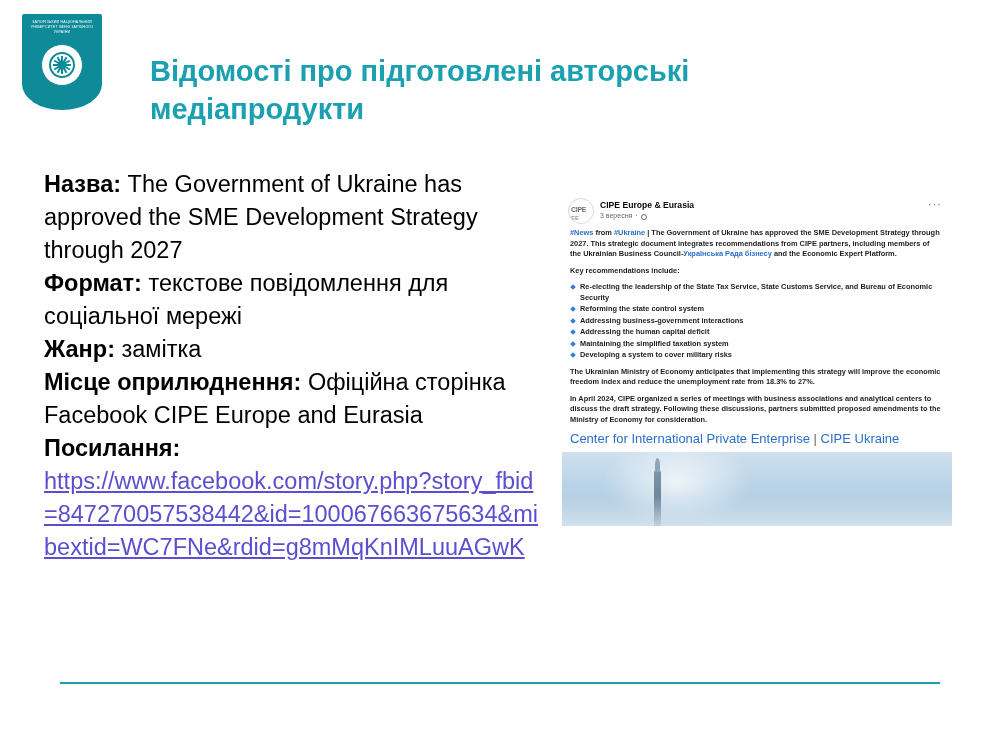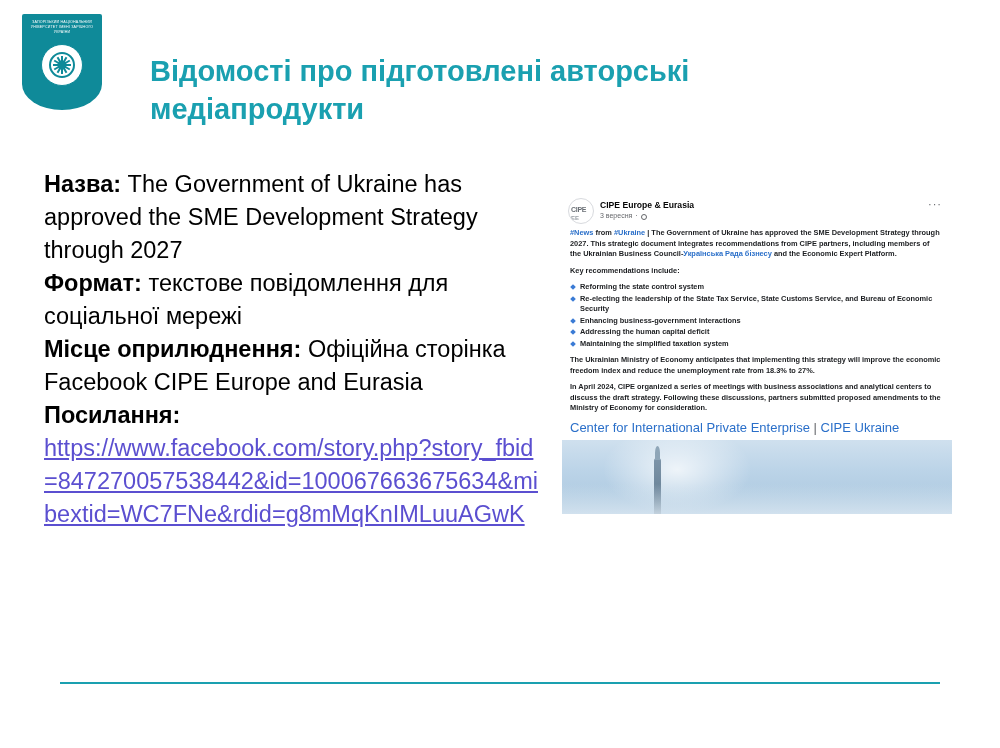--- a/index.html
+++ b/index.html
@@ -310,20 +310,23 @@
 </div>
 
 <div class="title">Відомості про підготовлені авторські медіапродукти</div>
 
 <div class="body-text">
   <div>
     <span class="lbl">Назва:</span><span> The Government of Ukraine has approved the SME Development Strategy through 2027</span>
   </div>
   <div>
     <span class="lbl">Формат:</span><span> текстове повідомлення для соціальної мережі</span>
+  </div>
+  <div>
+    <span class="lbl">Жанр:</span><span> замітка</span>
   </div>
   <div>
     <span class="lbl">Місце оприлюднення:</span><span> Офіційна сторінка Facebook CIPE Europe and Eurasia</span>
   </div>
   <div>
     <span class="lbl">Посилання:</span>
   </div>
   <a class="link" href="#">https://www.facebook.com/story.php?story_fbid=847270057538442&amp;id=100067663675634&amp;mibextid=WC7FNe&amp;rdid=g8mMqKnIMLuuAGwK</a>
 </div>
 
@@ -346,25 +349,26 @@
   </div>
 
   <div class="fb-body">
     <p>
       <span class="tag">#News</span><span> from </span><span class="tag">#Ukraine</span><span> | The Government of Ukraine has approved the SME Development Strategy through 2027. This strategic document integrates recommendations from CIPE partners, including members of the Ukrainian Business Council-</span><span class="tag">Українська Рада бізнесу</span><span> and the Economic Expert Platform.</span>
     </p>
 
     <p>Key recommendations include:</p>
 
     <ul class="fb-bullets">
+      <li>Re-electing the leadership of the State Tax Service, State Customs Service, and Bureau of Economic Security</li>
       <li>Reforming the state control system</li>
-      <li>Re-electing the leadership of the State Tax Service, State Customs Service, and Bureau of Economic Security</li>
-      <li>Enhancing business-government interactions</li>
+      <li>Addressing business-government interactions</li>
       <li>Addressing the human capital deficit</li>
       <li>Maintaining the simplified taxation system</li>
+      <li>Developing a system to cover military risks</li>
     </ul>
 
     <p>The Ukrainian Ministry of Economy anticipates that implementing this strategy will improve the economic freedom index and reduce the unemployment rate from 18.3% to 27%.</p>
     <p>In April 2024, CIPE organized a series of meetings with business associations and analytical centers to discuss the draft strategy. Following these discussions, partners submitted proposed amendments to the Ministry of Economy for consideration.</p>
   </div>
 
   <div class="fb-footer-line">
     <span>Center for International Private Enterprise</span>
     <span class="sep">|</span>
     <span>CIPE Ukraine</span>

